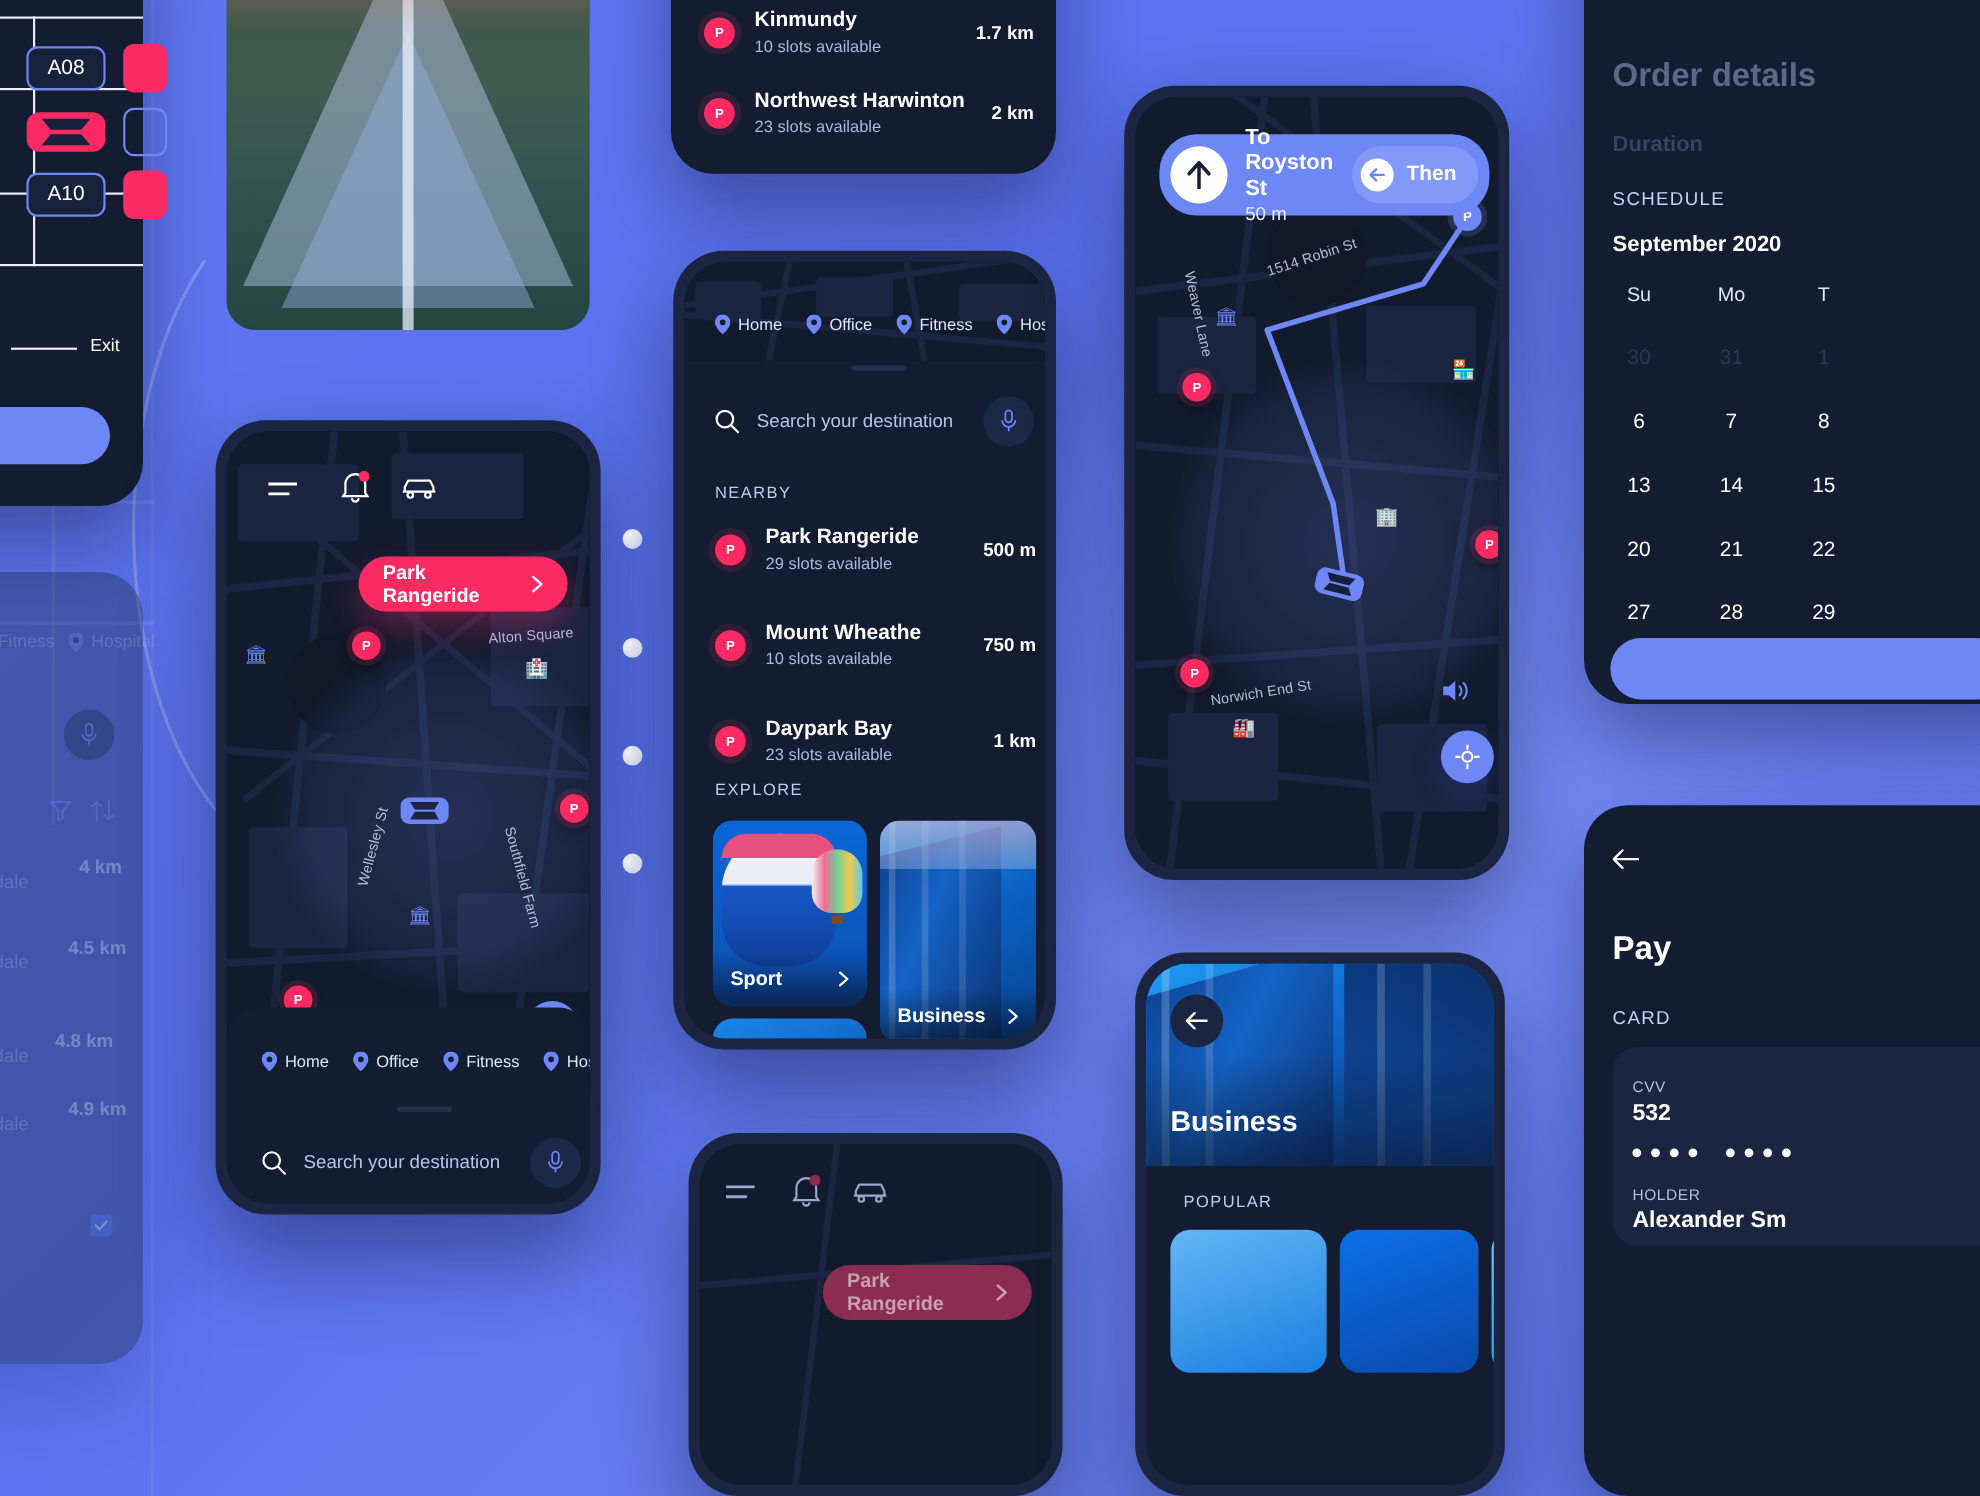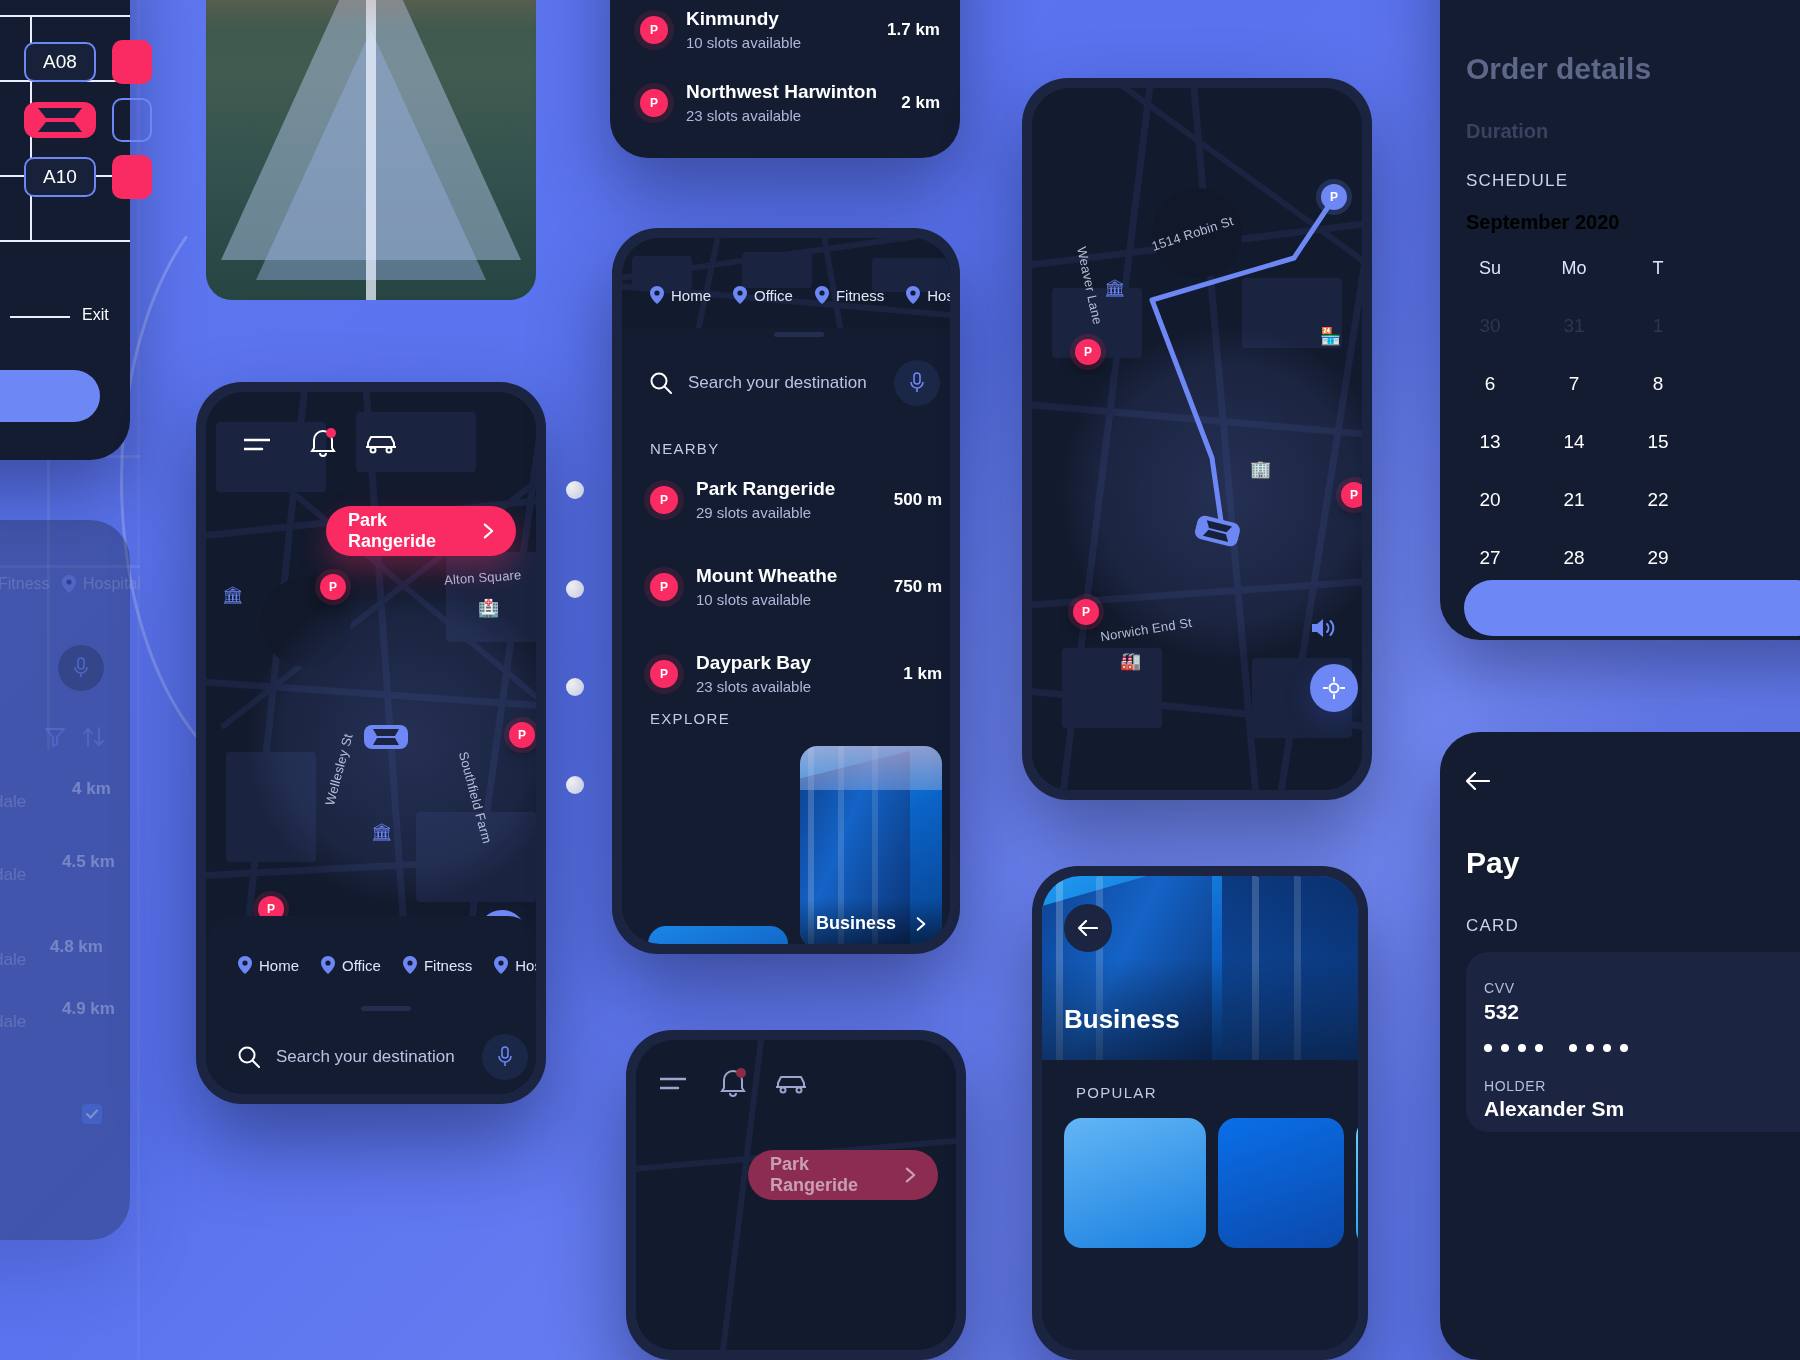--- a/index.html
+++ b/index.html
@@ -160,21 +160,21 @@
   .deck-cell { position:absolute; border:2px solid #6d87f5; border-radius:10px;
     color:#fff; font-size:19px; display:flex; align-items:center; justify-content:center;
     background:#18213a; }
   .deck-line { position:absolute; background:#e9edff; }
   .car-top { position:absolute; }
 
   
   .ord-title { position:absolute; color:#5d6788; font-size:30px; font-weight:700; }
   .ord-dur  { position:absolute; color:#39425f; font-size:20px; font-weight:700; }
   .ord-sched{ position:absolute; color:#c9d1ee; font-size:17px; letter-spacing:1.2px; }
-  .ord-month{ position:absolute; color:#000000; font-size:20px; font-weight:700; }
+  .ord-month{ position:absolute; color:#ffffff; font-size:20px; font-weight:700; }
   .cal { position:absolute; display:grid; grid-template-columns: repeat(4, 44px); gap: 36px 40px; }
   .cal div { color:#fff; font-size:19px; text-align:center; }
   .cal .dow { color:#dfe5fb; font-size:18px; }
   .cal .muted { color:#2c3652; }
   .ord-btn { position:absolute; background:#6d87f5; border-radius:28px; }
 
   
   .pay-title { position:absolute; color:#fff; font-size:30px; font-weight:700; }
   .pay-sub   { position:absolute; color:#c9d1ee; font-size:17px; letter-spacing:1.2px; }
   .card-box  { position:absolute; background:#1b2440; border-radius:22px; }
@@ -511,20 +511,35 @@
           <div class="ptxt">
             <div class="pname">Daypark Bay</div>
             <div class="psub">23 slots available</div>
           </div>
           <div class="pdist">1 km</div>
         </div>
       </div>
 
       <div class="section-label" style="left:28px;top:472px;">EXPLORE</div>
 
+      <div class="ecard" style="left:26px;top:508px;width:140px;height:168px;">
+        <div class="balloon-img">
+          <div style="position:absolute;inset:0;background:linear-gradient(180deg,#0a66d8,#0b4fae);"></div>
+          <div style="position:absolute;left:8px;top:12px;width:104px;height:120px;border-radius:52px 52px 40px 40px;background:linear-gradient(180deg,#f4f6fb 0%,#e8ecf6 38%,#1757c6 40%,#0f3f9c 100%);"></div>
+          <div style="position:absolute;left:8px;top:12px;width:104px;height:22px;border-radius:52px 52px 0 0;background:#e8507e;"></div>
+          <div style="position:absolute;left:90px;top:26px;width:46px;height:58px;border-radius:23px 23px 18px 18px;background:linear-gradient(90deg,#f2f4fa,#ef6d94,#6fcf97,#f2c94c,#56ccf2);"></div>
+          <div style="position:absolute;left:108px;top:86px;width:10px;height:8px;background:#7a4a2a;"></div>
+        </div>
+        <div class="cap">
+          <span>Sport</span>
+          <svg width="10" height="16" viewBox="0 0 12 18">
+              <path d="M2 2l8 7-8 7" fill="none" stroke="#fff" stroke-width="2.4" stroke-linecap="round" stroke-linejoin="round"></path>
+            </svg>
+        </div>
+      </div>
 
       <div class="ecard" style="left:178px;top:508px;width:142px;height:202px;">
         <div class="bldg-img">
           <div style="position:absolute;left:-10px;top:20px;width:120px;height:200px;background:linear-gradient(115deg,#0d3f8e 0%,#1463c6 40%,#0a3070 100%);transform:skewY(-14deg);"></div>
           <div style="position:absolute;left:8px;top:0;width:6px;height:220px;background:rgba(255,255,255,.18);transform:skewY(-14deg);"></div>
           <div style="position:absolute;left:38px;top:0;width:6px;height:220px;background:rgba(255,255,255,.14);transform:skewY(-14deg);"></div>
           <div style="position:absolute;left:72px;top:0;width:6px;height:220px;background:rgba(255,255,255,.12);transform:skewY(-14deg);"></div>
           <div style="position:absolute;left:0;top:0;width:150px;height:44px;background:linear-gradient(180deg,#f2b9c8,#7da4de);opacity:.55;"></div>
         </div>
         <div class="cap">
@@ -612,20 +627,39 @@
             <path d="M9 7h26l-4 7H13z" fill="#16203a"></path>
               <path d="M9 23h26l-4-7H13z" fill="#16203a"></path>
           </svg>
         </div>
 
         <div class="street-label" style="left:118px;top:138px;transform:rotate(-18deg);">1514 Robin St</div>
         <div class="street-label" style="left:18px;top:190px;transform:rotate(78deg);">Weaver Lane</div>
         <div class="street-label" style="left:68px;top:534px;transform:rotate(-9deg);">Norwich End St</div>
       </div>
 
+      <div class="nav-banner" style="left:22px;top:34px;width:300px;height:74px;">
+        <div class="arrow-circ">
+          <svg width="22" height="26" viewBox="0 0 22 26">
+              <path d="M11 25V4M11 2L2 12M11 2l9 10" fill="none" stroke="#16203a" stroke-width="3.2" stroke-linecap="round" stroke-linejoin="round"></path>
+            </svg>
+        </div>
+        <div class="ntxt">
+          <div class="nt1">To Royston St</div>
+          <div class="nt2">50 m</div>
+        </div>
+        <div class="then-pill" style="margin-left:auto;">
+          <div class="tc">
+            <svg width="14" height="14" viewBox="0 0 14 14">
+                <path d="M13 7H2M6 2L1 7l5 5" fill="none" stroke="#6d87f5" stroke-width="2.2" stroke-linecap="round" stroke-linejoin="round"></path>
+              </svg>
+          </div>
+          <span>Then</span>
+        </div>
+      </div>
 
       <div style="position:absolute;left:278px;top:528px;">
         <svg width="26" height="24" viewBox="0 0 26 24">
           <path d="M2 8h5l6-5v18l-6-5H2z" fill="#6d87f5"></path>
           <path d="M17 8a6 6 0 010 8M20.5 5a10 10 0 010 14" fill="none" stroke="#6d87f5" stroke-width="2" stroke-linecap="round"></path>
         </svg>
       </div>
 
       <div class="fab" style="left:278px;top:576px;width:48px;height:48px;">
         <svg width="22" height="22" viewBox="0 0 22 22">

